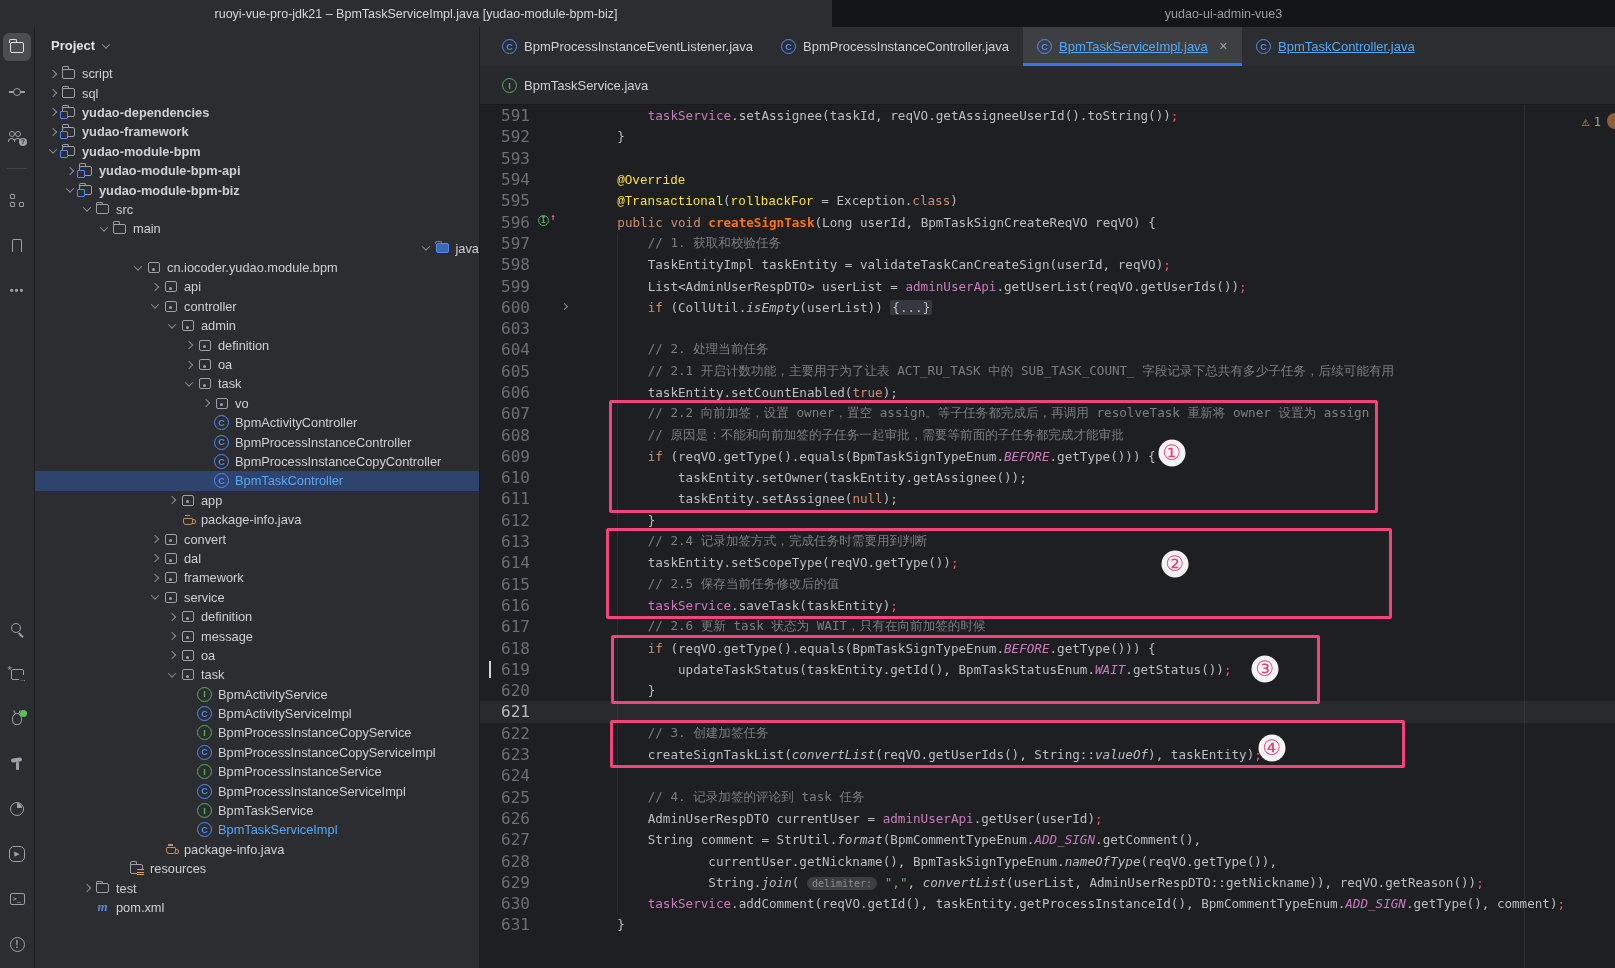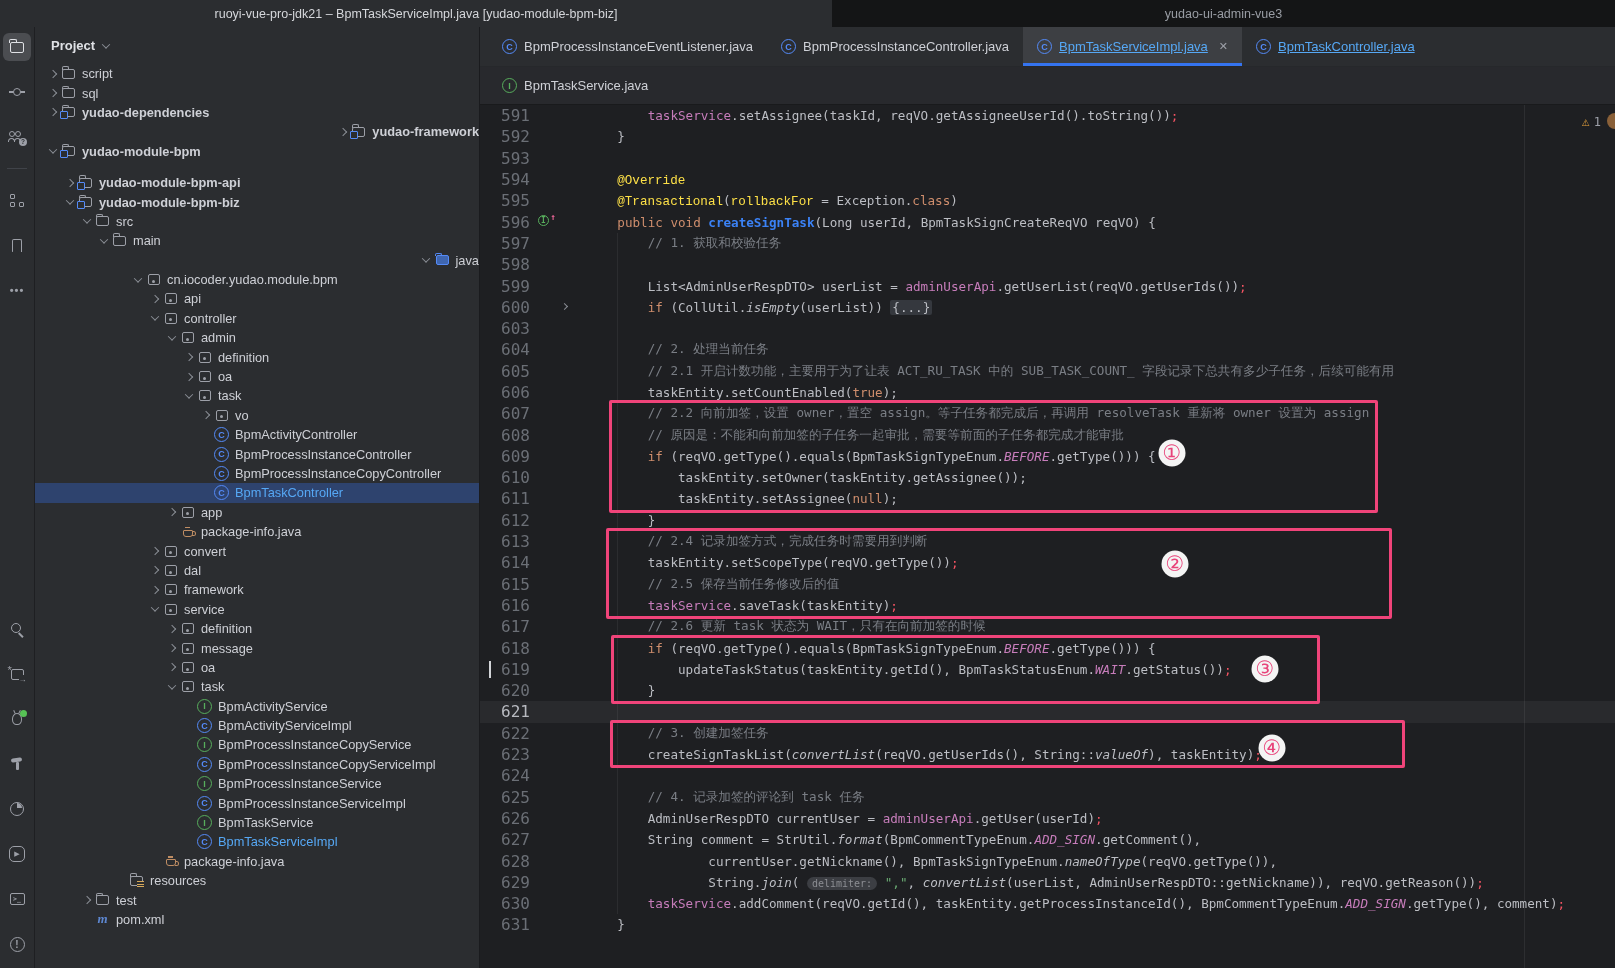--- a/index.html
+++ b/index.html
@@ -108,21 +108,21 @@
   .codewrap { flex:1; position:relative; background:#1e1f22; overflow:hidden;
     font-family:"DejaVu Sans Mono",monospace; }
   .wrap-guide { position:absolute; left:1044px; top:0; bottom:0; width:1px; background:rgba(255,255,255,0.07); }
   .indent-guide { position:absolute; left:137px; width:1px; background:rgba(255,255,255,0.06); }
   .cl { position:relative; height:21.3px; display:flex; align-items:center; }
   .cl.hl { background:rgba(255,255,255,0.05); }
   .cl .ln { width:50px; text-align:right; font-size:16px; color:#6b6f76; flex:none; }
   .cl.hl .ln { color:#b8bac0; }
   .cl .gut { width:57px; position:relative; flex:none; height:100%; }
   .cl .txt { white-space:pre; font-size:12.6px; color:#bcbec4; }
-  .tk-k { color:#cf8e6d; } .tk-ann { color:#fde047;font-family:Liberation Mono, monospace; } .tk-mth { color:#3b82f6; font-weight:bold; }
+  .tk-k { color:#cf8e6d; } .tk-ann { color:#fde047;font-family:Liberation Mono, monospace; } .tk-mth { color:#f97316; font-weight:bold; }
   .tk-fld { color:#c77dbb; } .tk-enm { color:#c77dbb; font-style:italic; }
   .tk-stm { font-style:italic; } .tk-cmt { color:#7a7e85; } .tk-str { color:#6aab73; }
   .tk-red { color:#f75464; }
   .tk-fold { background:#35383e; border-radius:2px; padding:0 2px; }
   .tk-hint { background:#3c3e43; color:#8c8e93; border-radius:7px; font-size:10px; padding:1px 5px; font-style:normal; }
   .g-impl { position:absolute; left:8px; top:4px; width:11px; height:11px; border:1.2px solid #57ad5c;
     border-radius:50%; color:#57ad5c; font-size:8px; font-weight:bold; text-align:center; line-height:10px; }
   .g-impl::before { content:"I"; }
   .g-impl::after { content:"↑"; position:absolute; right:-8px; top:-4px; color:#f2689c; font-size:9px; font-weight:bold; }
   .g-fold { position:absolute; left:32px; top:7px; width:5px; height:5px; border-right:1.4px solid #8a8e95;
@@ -233,39 +233,39 @@
         </div>
         <div class="tree-row" style="padding-left: 10px;">
           <span class="chv-slot">
             <span class="chv"></span>
           </span>
           <span class="ti">
             <span class="ti-module ti-folder"></span>
           </span>
           <span class="lbl bold">yudao-dependencies</span>
         </div>
-        <div class="tree-row" style="padding-left: 10px; justify-content: flex-end;">
+        <div class="tree-row" style="padding-left: 10px;">
           <span class="chv-slot">
             <span class="chv"></span>
           </span>
           <span class="ti">
             <span class="ti-module ti-folder"></span>
           </span>
           <span class="lbl bold">yudao-framework</span>
         </div>
         <div class="tree-row" style="padding-left: 10px;">
           <span class="chv-slot">
             <span class="chv exp"></span>
           </span>
           <span class="ti">
             <span class="ti-module ti-folder"></span>
           </span>
           <span class="lbl bold">yudao-module-bpm</span>
         </div>
-        <div class="tree-row" style="padding-left: 27px; margin-top: 12px;">
+        <div class="tree-row" style="padding-left: 27px;">
           <span class="chv-slot">
             <span class="chv"></span>
           </span>
           <span class="ti">
             <span class="ti-module ti-folder"></span>
           </span>
           <span class="lbl bold">yudao-module-bpm-api</span>
         </div>
         <div class="tree-row" style="padding-left: 27px;">
           <span class="chv-slot">
@@ -643,20 +643,21 @@
             <span class="txt"><span class="tk-k">    public</span><span class="tk-d"> </span><span class="tk-k">void</span><span class="tk-d"> </span><span class="tk-mth">createSignTask</span><span class="tk-d">(Long userId, BpmTaskSignCreateReqVO reqVO) {</span></span>
           </div>
           <div class="cl">
             <span class="ln">597</span>
             <span class="gut"></span>
             <span class="txt"><span class="tk-cmt">        // 1. 获取和校验任务</span></span>
           </div>
           <div class="cl">
             <span class="ln">598</span>
             <span class="gut"></span>
+            <span class="txt"><span class="tk-d">        TaskEntityImpl taskEntity = validateTaskCanCreateSign(userId, reqVO)</span><span class="tk-red">;</span></span>
           </div>
           <div class="cl">
             <span class="ln">599</span>
             <span class="gut"></span>
             <span class="txt"><span class="tk-d">        List&lt;AdminUserRespDTO&gt; userList = </span><span class="tk-fld">adminUserApi</span><span class="tk-d">.getUserList(reqVO.getUserIds())</span><span class="tk-red">;</span></span>
           </div>
           <div class="cl">
             <span class="ln">600</span>
             <span class="gut">
               <span class="g-fold"></span>

